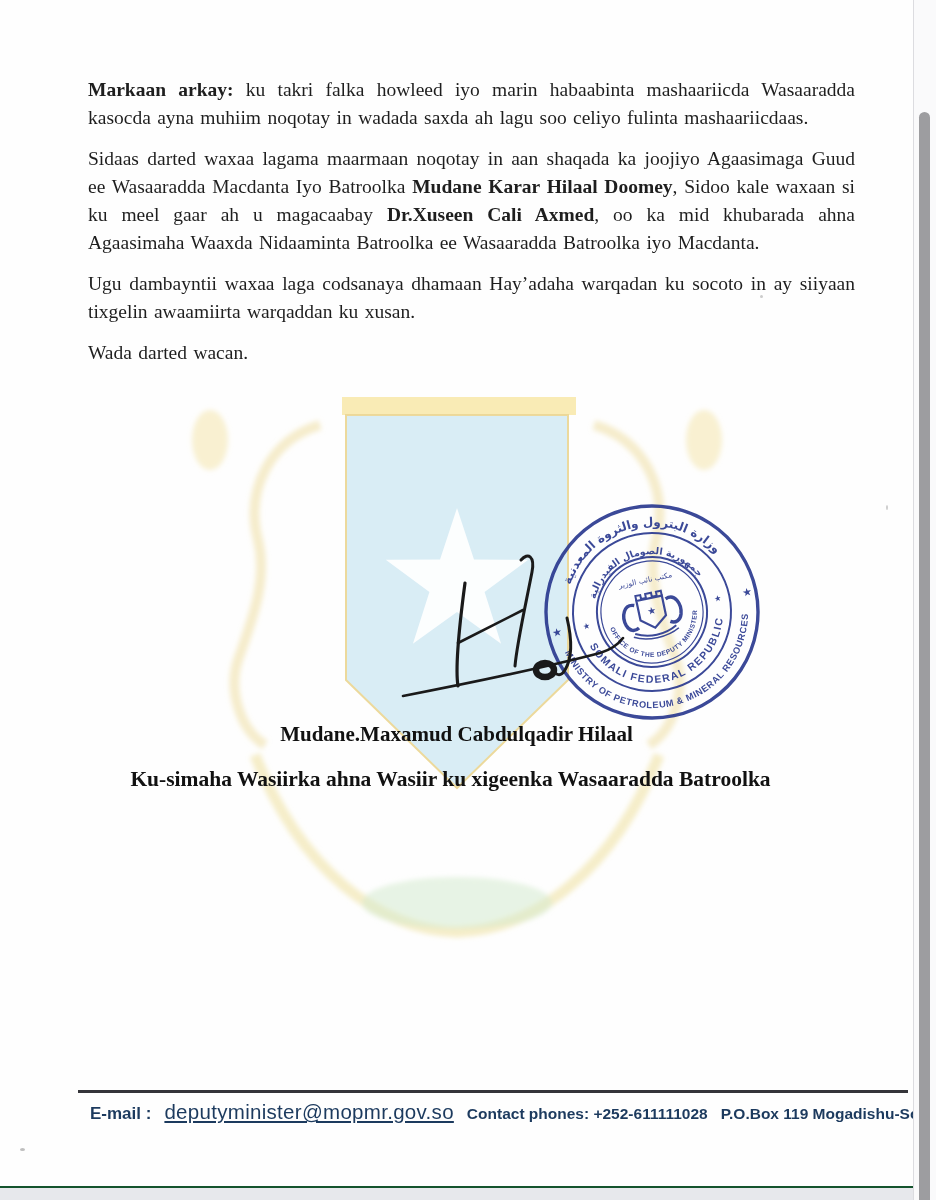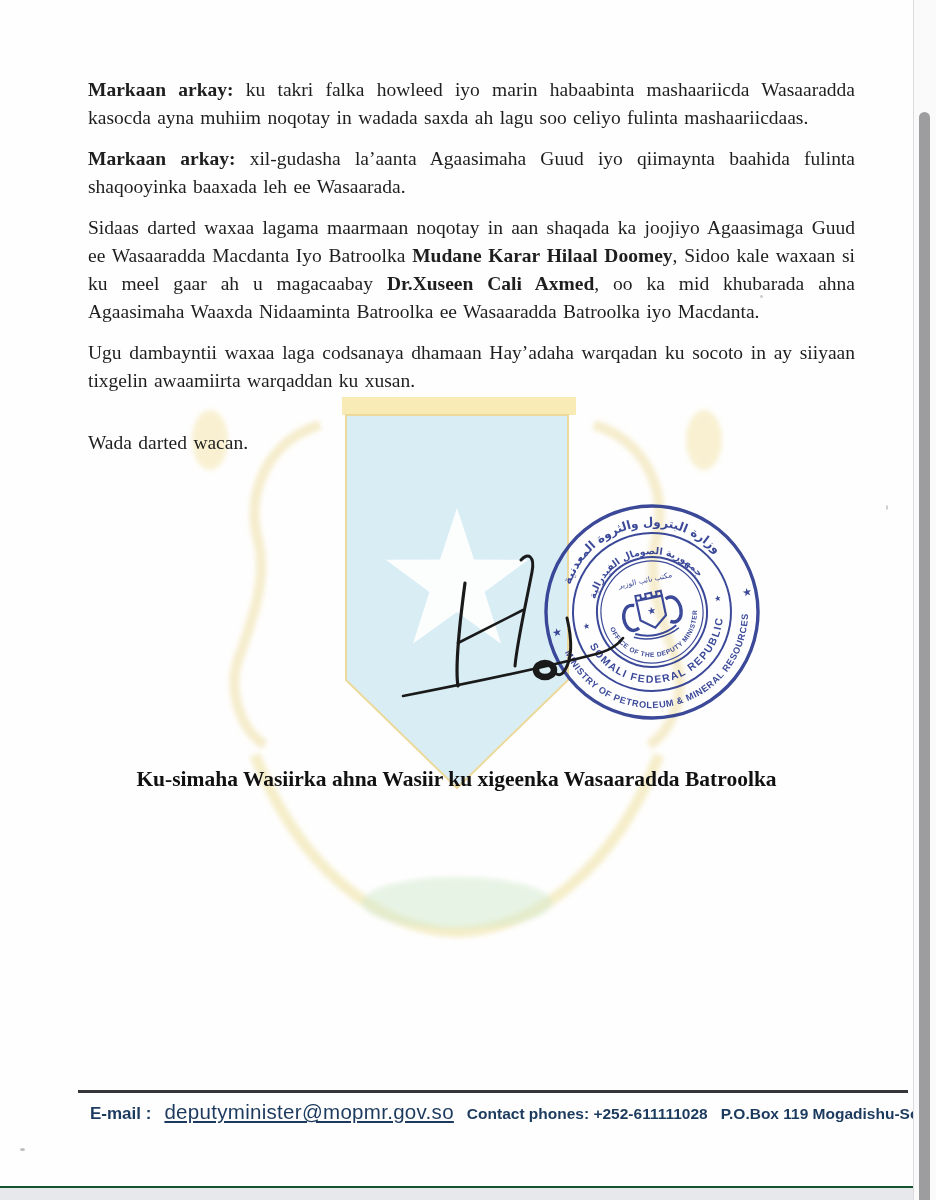--- a/index.html
+++ b/index.html
@@ -31,21 +31,21 @@
   
   .stamp{position:absolute;left:537px;top:497px;width:230px;height:230px;z-index:4;
          transform:rotate(-12deg);opacity:.92;}
   .stamp text{fill:#2b3a90;}
   
   .signer-name{
     position:absolute;left:0;top:722px;width:913px;z-index:3;
     text-align:center;font-weight:bold;font-size:21px;color:#111;
   }
   .signer-title{
-    position:absolute;left:110px;top:762px;width:693px;z-index:3;
+    position:absolute;left:104px;top:762px;width:693px;z-index:3;
     text-align:center;font-weight:bold;font-size:21.5px;line-height:35px;color:#111;
   }
   
   .footer-rule{
     position:absolute;left:78px;top:1090px;width:830px;height:3px;
     background:#35353a;z-index:3;
   }
   .footer{
     position:absolute;left:90px;top:1100px;width:810px;z-index:3;
     display:flex;align-items:baseline;gap:13px;white-space:nowrap;
@@ -92,21 +92,20 @@
     <polygon points="346,415 568,415 568,680 457,788 346,680" fill="#d8edf5" stroke="#ecd897" stroke-width="2" opacity="0.95"></polygon>
     <polygon points="457,508 474,559.5 528.3,559.8 484.6,592 501.1,643.7 457,612 412.9,643.7 429.4,592 385.7,559.8 440,559.5" fill="#ffffff" opacity="0.9"></polygon>
     <g filter="url(#wblur)">
       <path d="M 255,755 C 300,870 380,930 457,932 C 534,930 614,870 659,755" stroke="#f0e2a5" stroke-width="11" fill="none" opacity="0.6"></path>
       <ellipse cx="457" cy="903" rx="95" ry="26" fill="#d6ebd0" opacity="0.55"></ellipse>
     </g>
   </svg>
 
   <div class="content" id="paragraphs">
     <p><b>Markaan arkay:</b><span> ku takri falka howleed iyo marin habaabinta mashaariicda Wasaaradda kasocda ayna muhiim noqotay in wadada saxda ah lagu soo celiyo fulinta mashaariicdaas.</span></p>
-    <p><b>Markaan arkay:</b><span> xil-gudasha la’aanta Agaasimaha Guud iyo qiimaynta baahida fulinta shaqooyinka baaxada leh ee Wasaarada.</span></p>
     <p><span>Sidaas darted waxaa lagama maarmaan noqotay in aan  shaqada ka joojiyo Agaasimaga Guud ee Wasaaradda Macdanta Iyo Batroolka </span><b>Mudane Karar Hilaal Doomey</b><span>, Sidoo kale waxaan si ku meel gaar ah u magacaabay </span><b>Dr.Xuseen Cali Axmed</b><span>, oo ka mid khubarada ahna Agaasimaha Waaxda Nidaaminta Batroolka ee Wasaaradda Batroolka iyo Macdanta.</span></p>
     <p><span>Ugu dambayntii waxaa laga codsanaya dhamaan Hay’adaha warqadan ku socoto in ay siiyaan tixgelin awaamiirta warqaddan ku xusan.</span></p>
     <p><span>Wada darted wacan.</span></p>
   </div>
 
   <svg class="signature" width="240" height="200">
     <g stroke="#1a1a1a" fill="none" stroke-linecap="round">
       <path d="M 70,35 C 64,80 60,120 63,138" stroke-width="3.2"></path>
       <path d="M 126,12 C 133,4 140,8 137,24 C 130,60 122,95 120,118" stroke-width="3"></path>
       <path d="M 63,95 L 128,62" stroke-width="2.6"></path>
@@ -155,20 +154,21 @@
       <path d="M -13,-14 v-5 h5 v4 h5 v-4 h6 v4 h5 v-4 h5 v5" stroke-width="2"></path>
       <path d="M -13,-14 h26 v20 L 0,16 L -13,6 Z" stroke-width="2.2"></path>
       <path d="M -16,-10 C -26,-14 -31,-2 -28,8 C -26,14 -21,16 -16,13" stroke-width="3.4"></path>
       <path d="M 16,-10 C 26,-14 31,-2 28,8 C 26,14 21,16 16,13" stroke-width="3.4"></path>
       <path d="M -21,18 C -8,25 8,25 21,18" stroke-width="2"></path>
       <path d="M -23,21 C -10,28 10,28 23,21" stroke-width="1.6"></path>
     </g>
     <text x="0" y="2" font-size="10" text-anchor="middle" fill="#2b3a90">★</text>
   </svg>
 
+  <div class="signer-name">Mudane.Maxamud Cabdulqadir Hilaal</div>
   <div class="signer-title">
     <div>Ku-simaha Wasiirka ahna Wasiir ku xigeenka Wasaaradda Batroolka</div>
   </div>
 
   <div class="footer-rule"></div>
   <div class="footer">
     <span class="email-label">E-mail :</span>
     <span class="email">deputyminister@mopmr.gov.so</span>
     <span class="phones">Contact phones: +252-611111028</span>
     <span class="pobox">P.O.Box 119 Mogadishu-Somalia</span>

